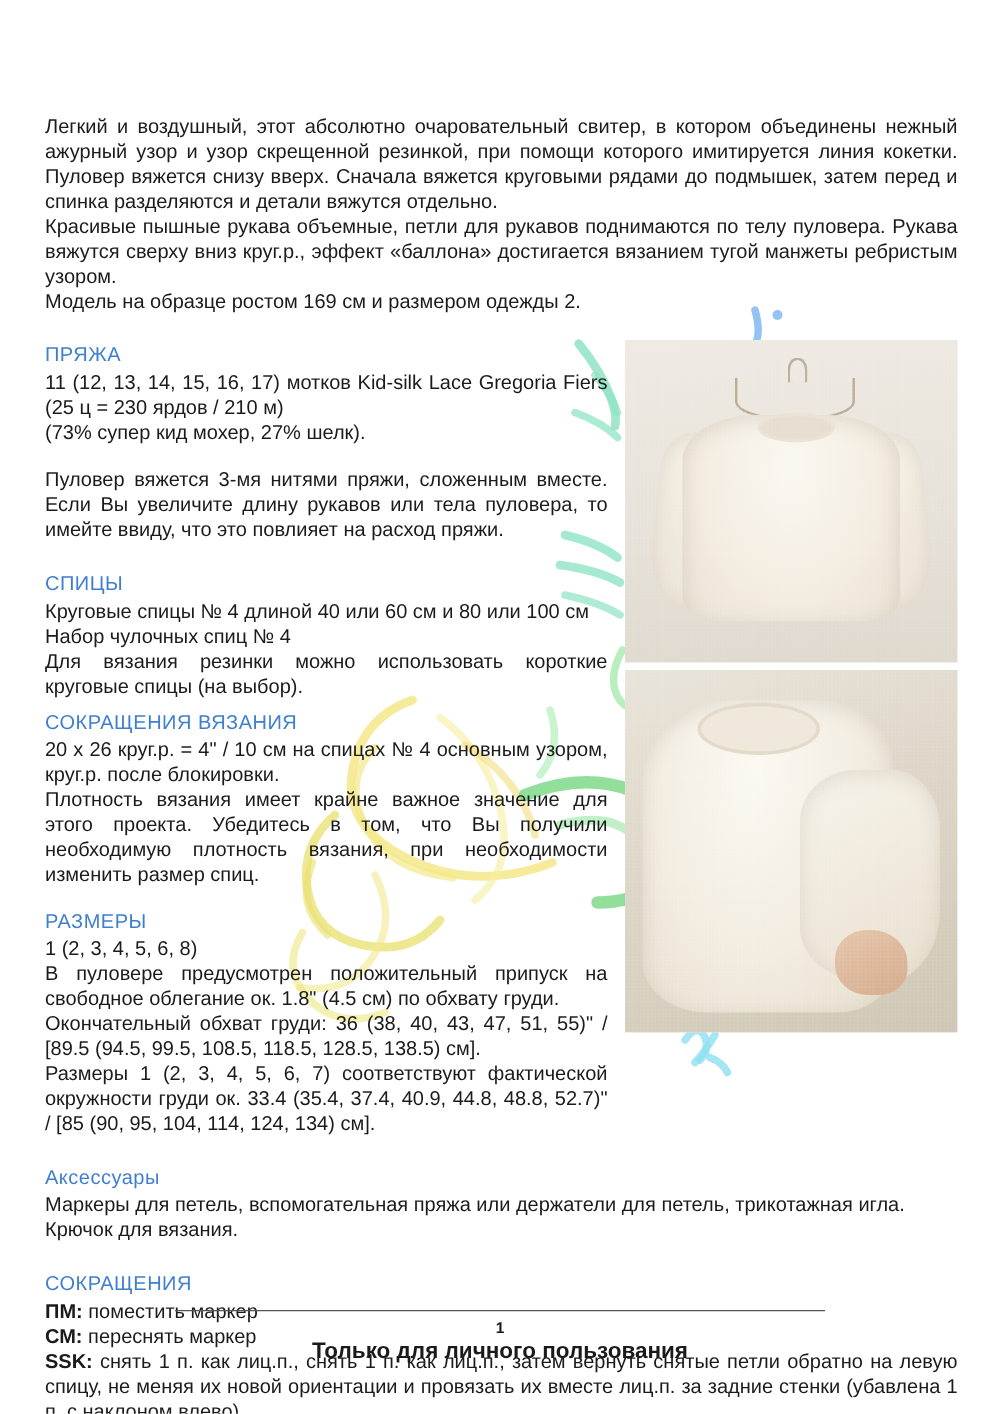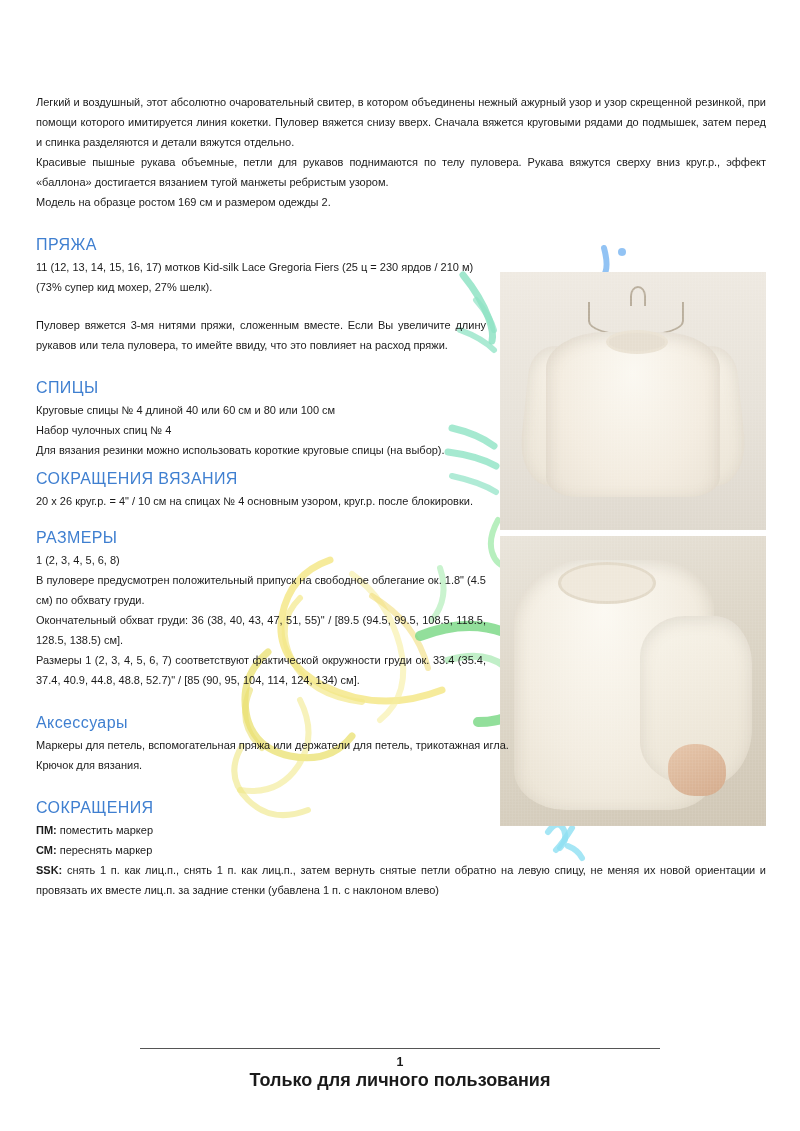--- a/index.html
+++ b/index.html
@@ -23,21 +23,21 @@
     background: #ffffff;
   }
   .content {
     position: absolute;
     left: 36px;
     top: 92px;
     width: 730px;
   }
   p, .line {
     margin: 0;
-    font-size: 11px;
+    font-size: 16px;
     line-height: 20px;
     color: #1b1b1b;
   }
   .intro {
     width: 730px;
     text-align: justify;
     text-justify: inter-word;
   }
   .intro p { margin-bottom: 0; }
   .gap-s { height: 10px; }
@@ -281,20 +281,21 @@
       <p class="narrow">Круговые спицы № 4 длиной 40 или 60 см и 80 или 100 см</p>
       <p class="narrow">Набор чулочных спиц № 4</p>
       <p class="narrow">Для вязания резинки можно использовать короткие круговые спицы (на выбор).</p>
     </div>
 
     <div class="gap-s"></div>
 
     <div class="left-col">
       <div class="section-head">СОКРАЩЕНИЯ ВЯЗАНИЯ</div>
       <p class="narrow">20 х 26 круг.р. = 4" / 10 см на спицах № 4 основным узором, круг.р. после блокировки.</p>
+      <p class="narrow">Плотность вязания имеет крайне важное значение для этого проекта. Убедитесь в том, что Вы получили необходимую плотность вязания, при необходимости изменить размер спиц.</p>
     </div>
 
     <div class="gap-m"></div>
 
     <div class="left-col">
       <div class="section-head">РАЗМЕРЫ</div>
       <p class="narrow">1 (2, 3, 4, 5, 6, 8)</p>
       <p class="narrow">В пуловере предусмотрен положительный припуск на свободное облегание ок. 1.8" (4.5 см) по обхвату груди.</p>
       <p class="narrow">Окончательный обхват груди: 36 (38, 40, 43, 47, 51, 55)" / [89.5 (94.5, 99.5, 108.5, 118.5, 128.5, 138.5) см].</p>
       <p class="narrow">Размеры 1 (2, 3, 4, 5, 6, 7) соответствуют фактической окружности груди ок. 33.4 (35.4, 37.4, 40.9, 44.8, 48.8, 52.7)" / [85 (90, 95, 104, 114, 124, 134) см].</p>

